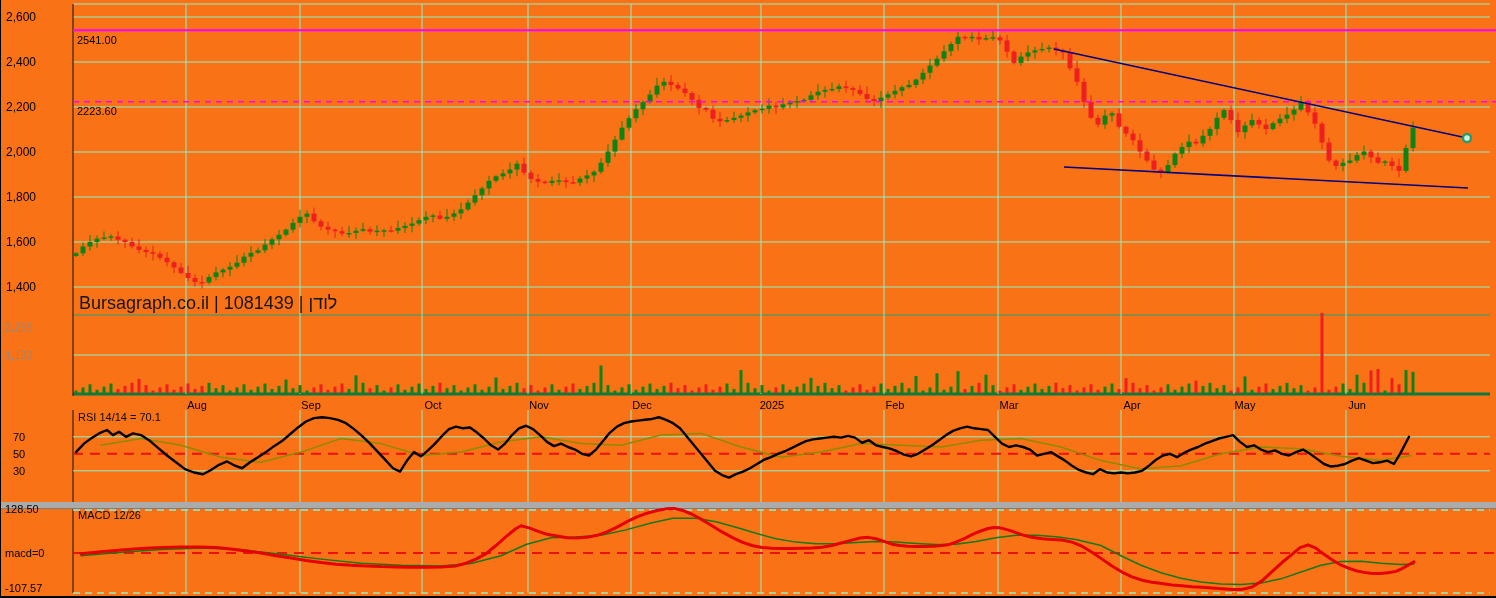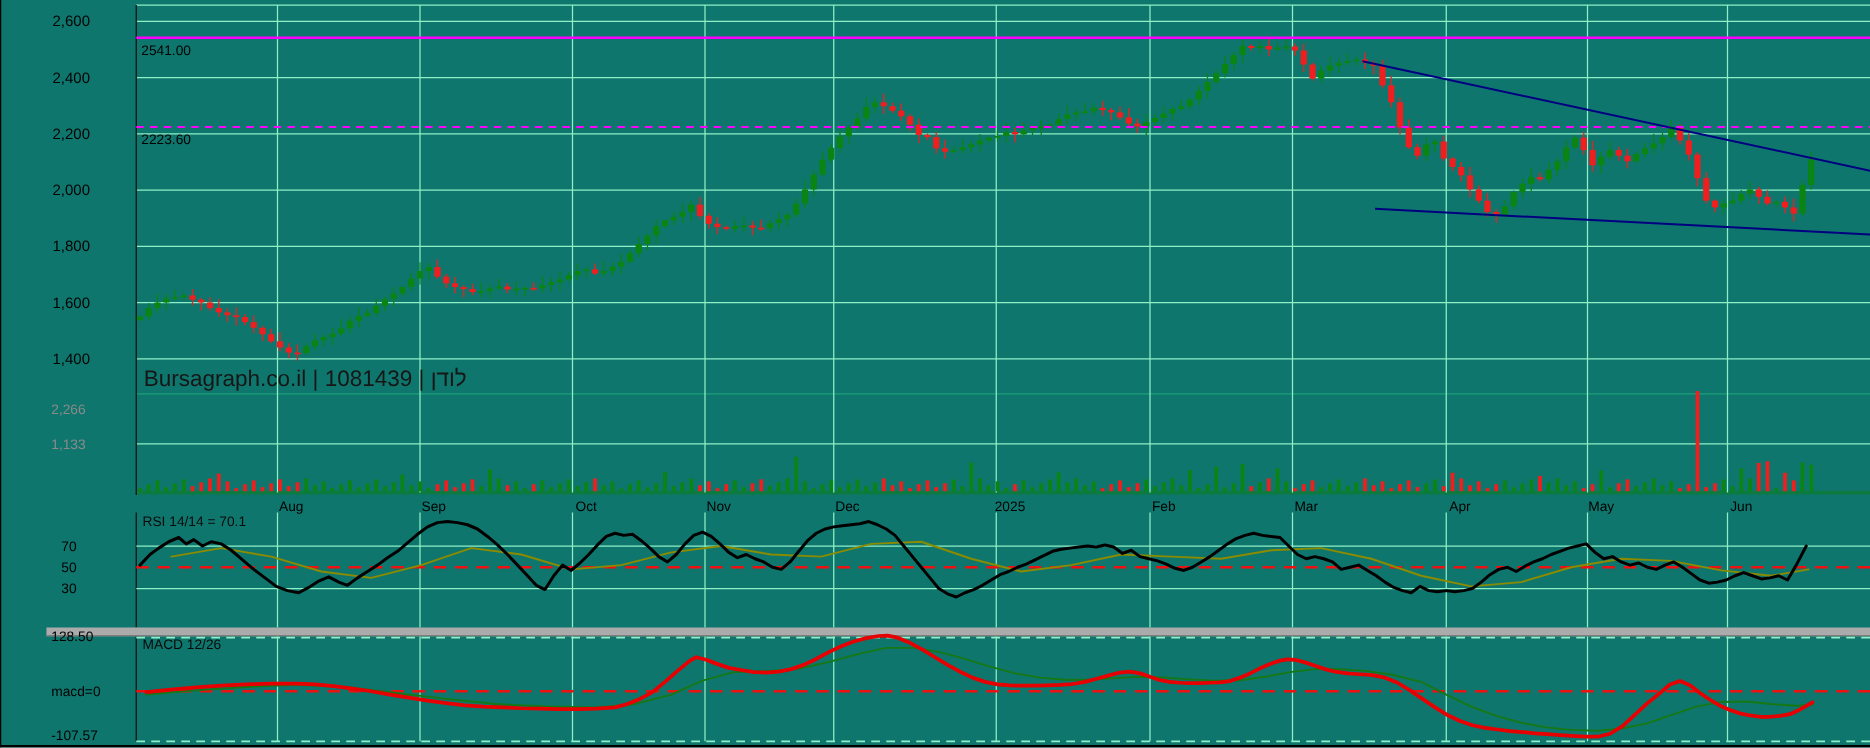--- a/index.html
+++ b/index.html
@@ -1,18 +1,18 @@
 <!DOCTYPE html>
 <html><head>
 <meta charset="utf-8">
 <style>
   html,body{margin:0;padding:0;background:#d9d9d9;}
-  .stage{position:relative;width:1496px;height:598px;background:#0f766e;
+  .stage{position:relative;width:1496px;height:598px;background:#f97316;
          border-left:1px solid #000;border-bottom:2px solid #000;box-sizing:border-box;
-         font-family:"Liberation Sans",sans-serif;overflow:hidden;padding-left:36px;}
+         font-family:"Liberation Sans",sans-serif;overflow:hidden;}
   svg{display:block;}
   text{font-family:"Liberation Sans",sans-serif;fill:#000;}
   .tick{font-size:12px;}
   .small{font-size:11px;}
   .volTick{font-size:11px;fill:#8a8a8a;}
   .watermark{font-size:18px;fill:#161616;}
   .panelTitle{font-size:11px;fill:#0a0a0a;}
 </style>
 </head>
 <body>

